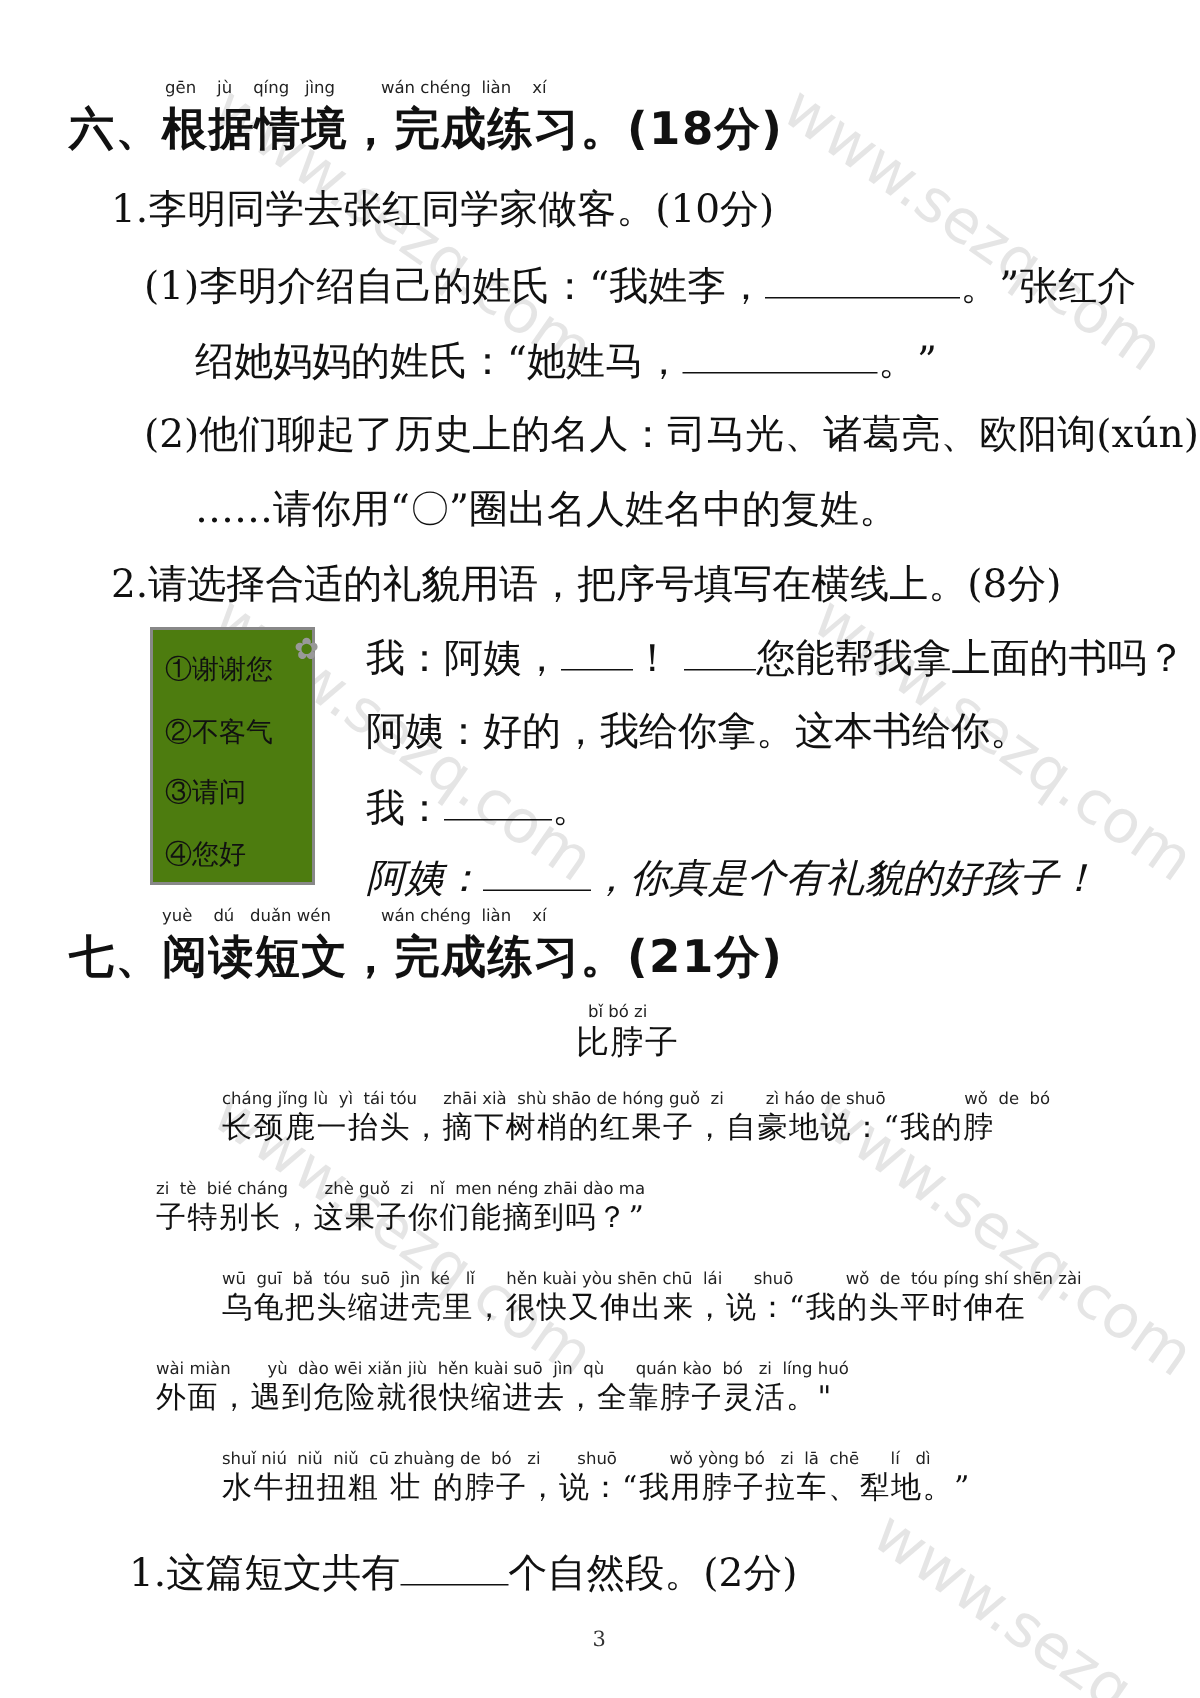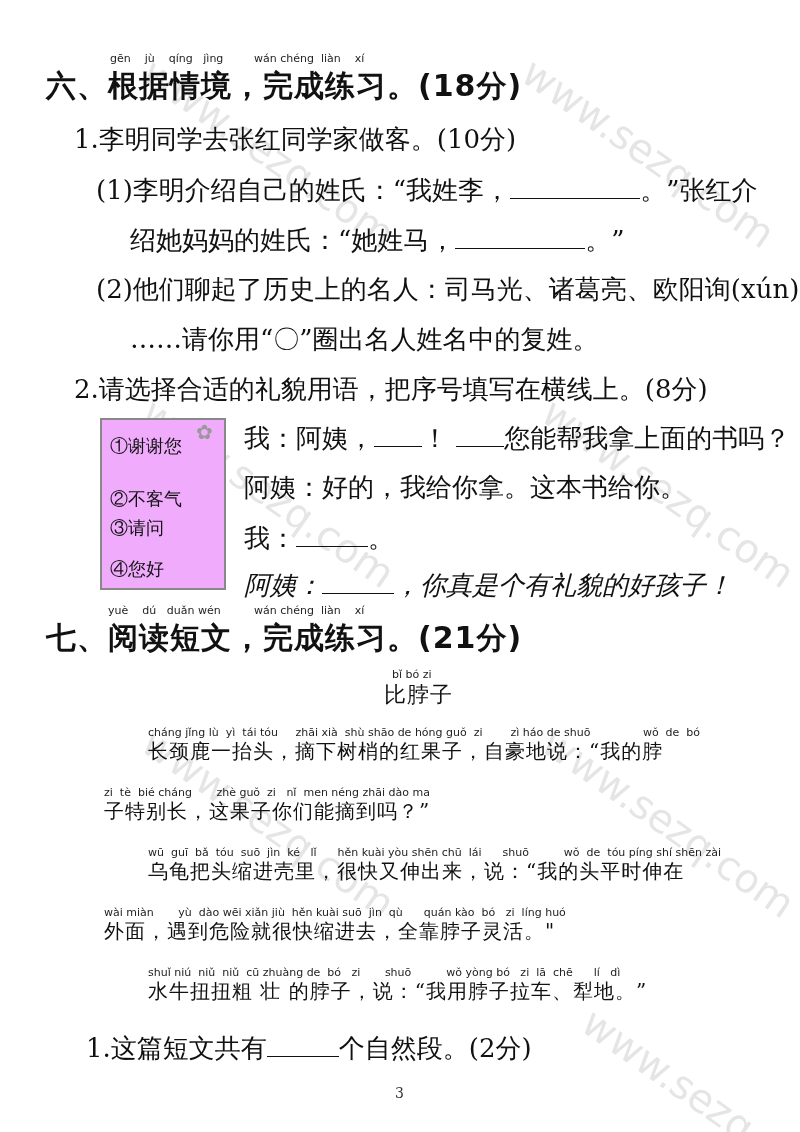--- a/index.html
+++ b/index.html
@@ -6,22 +6,22 @@
   body { width: 800px; height: 1132px; position: relative; overflow: hidden;
          font-family: "DejaVu Serif", "Liberation Serif", serif; color: #111; }
   .abs { position: absolute; white-space: nowrap; }
   .watermark { position: absolute; color: rgba(180,180,180,0.35); font-family: "DejaVu Sans", sans-serif;
                font-size: 40px; transform: rotate(35deg); pointer-events: none; white-space: nowrap; }
   .sec-title { font-family: "DejaVu Sans", "Liberation Sans", sans-serif; font-size: 30px; font-weight: bold; letter-spacing: 1px; }
   .py { font-family: "DejaVu Sans", "Liberation Sans", sans-serif; font-size: 11px; color: #222; }
   .q { font-size: 26px; }
   .story { font-size: 20px; font-family: "DejaVu Serif", serif; letter-spacing: 1px; }
   .blank { display: inline-block; border-bottom: 1.5px solid #111; height: 1em; vertical-align: baseline; }
-  .card { position: absolute; left: 100px; top: 418px; width: 126px; height: 172px; border: 2px solid #888;
-          background: #f0abfc; box-sizing: border-box; }
+  .card { position: absolute; left: 100px; top: 418px; width: 110px; height: 172px; border: 2px solid #888;
+          background: #4d7c0f; box-sizing: border-box; }
   .card-item { position: absolute; left: 8px; font-size: 18px; white-space: nowrap; }
   .page-num { position: absolute; left: 395px; top: 1085px; font-size: 14px; color: #333; }
 </style>
 </head>
 <body>
 
 <div class="watermark" style="left:120px;top:130px;">www.sezq.com</div>
 <div class="watermark" style="left:500px;top:130px;">www.sezq.com</div>
 <div class="watermark" style="left:120px;top:470px;">www.sezq.com</div>
 <div class="watermark" style="left:520px;top:470px;">www.sezq.com</div>
@@ -50,21 +50,21 @@
 <div class="abs q" style="left:130px;top:222px;">
   <span>绍她妈妈的姓氏：“她姓马，</span><span class="blank" style="width:130px;"></span><span>。”</span>
 </div>
 <div class="abs q" style="left:96px;top:272px;">(2)他们聊起了历史上的名人：司马光、诸葛亮、欧阳询(xún)</div>
 <div class="abs q" style="left:130px;top:322px;">……请你用“〇”圈出名人姓名中的复姓。</div>
 
 <div class="abs q" style="left:74px;top:372px;">2.请选择合适的礼貌用语，把序号填写在横线上。(8分)</div>
 
 <div class="card">
   <div class="card-item" style="top:14px;">①谢谢您</div>
-  <div class="card-item" style="top:67px;">②不客气</div>
+  <div class="card-item" style="top:56px;">②不客气</div>
   <div class="card-item" style="top:96px;">③请问</div>
   <div class="card-item" style="top:137px;">④您好</div>
 </div>
 <div class="abs" style="left:196px;top:420px;color:#999;font-size:20px;">✿</div>
 
 <div class="abs q" style="left:244px;top:420px;">
   <span>我：阿姨，</span><span class="blank" style="width:48px;"></span><span>！</span>&nbsp;<span class="blank" style="width:48px;"></span><span>您能帮我拿上面的书吗？</span>
 </div>
 <div class="abs q" style="left:244px;top:470px;">阿姨：好的，我给你拿。这本书给你。</div>
 <div class="abs q" style="left:244px;top:520px;">

